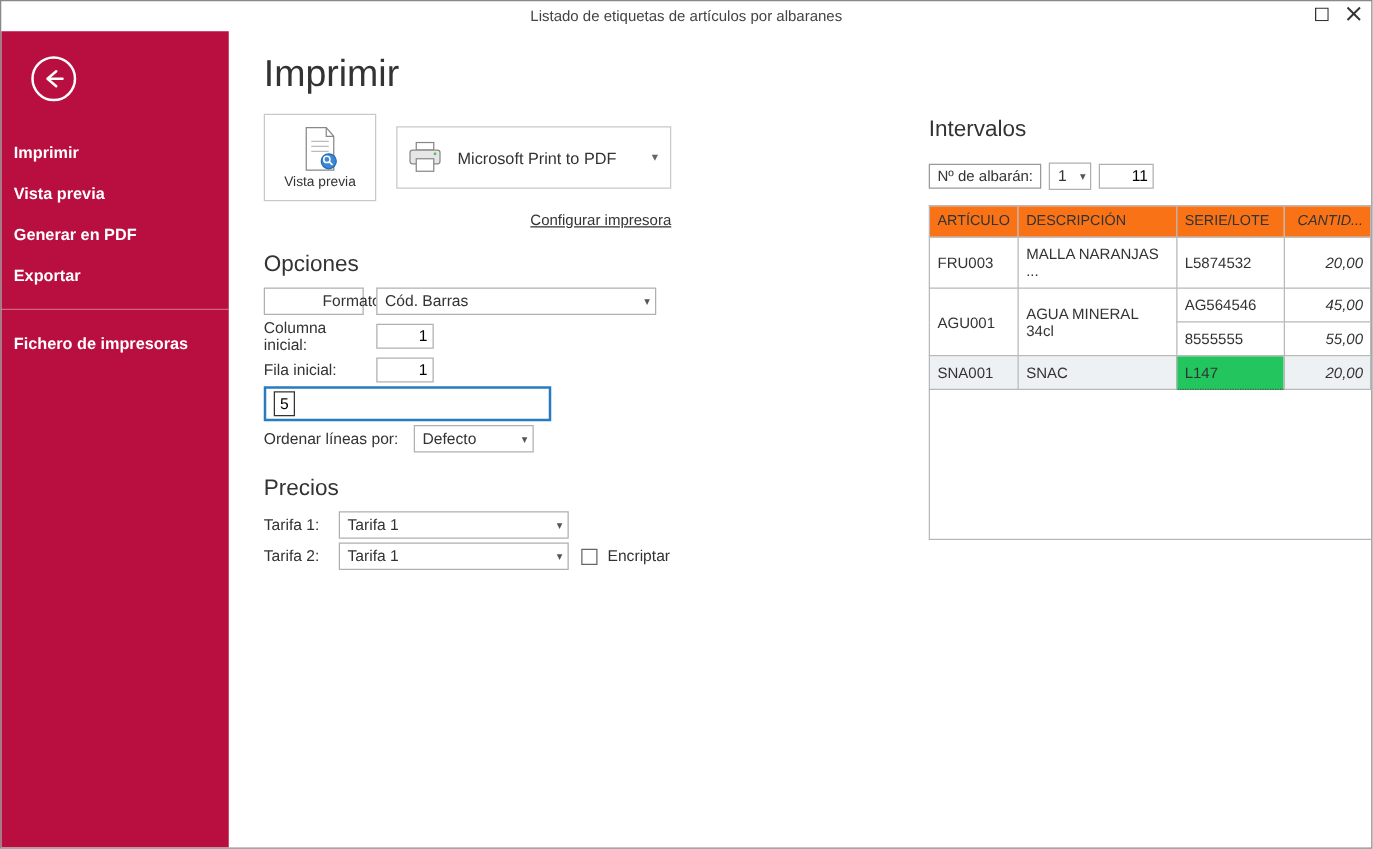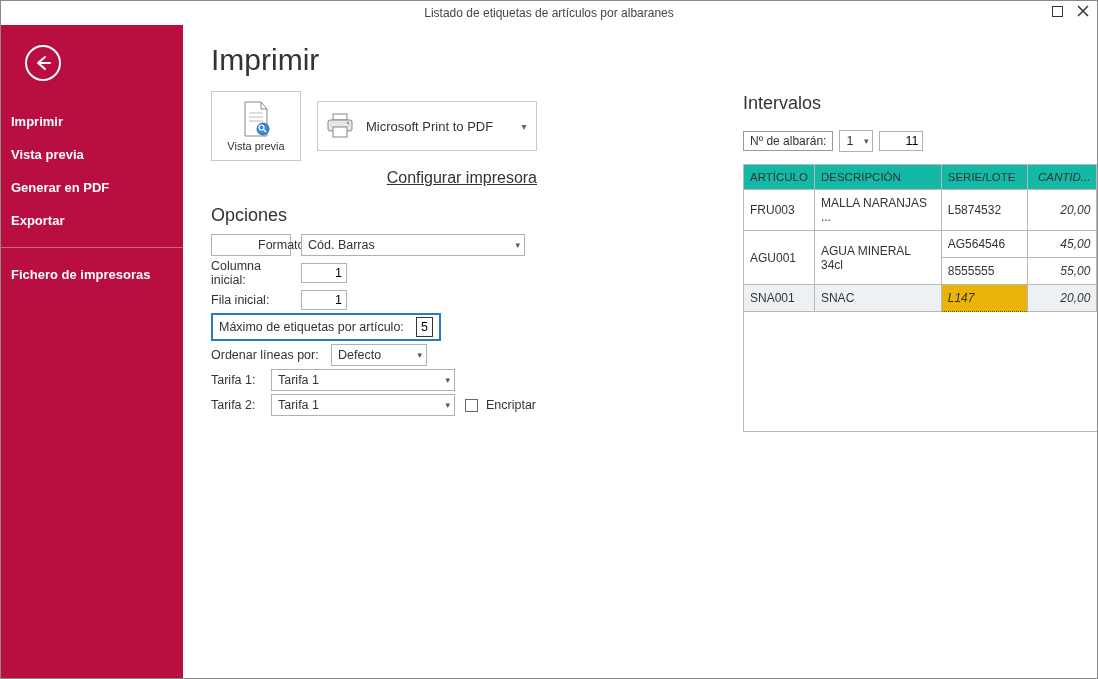--- a/index.html
+++ b/index.html
@@ -99,21 +99,21 @@
     width: 12px;
     display:flex; align-items:center; justify-content:center;
     position:absolute; right:6px; top:0; bottom:0;
     color:#666;
     font-size:10px;
   }
   .config-link {
     text-align:right;
     width: 326px;
     margin-top: 8px;
-    font-size: 16px;
+    font-size: 12px;
     color: #333;
     text-decoration: underline;
     cursor:pointer;
   }
   h2.section { font-size: 18px; font-weight: 400; margin: 18px 0 8px 0; color:#333;}
   .form-row {
     display:flex; align-items:center; gap:10px; margin:3px 0;
     font-size:12.5px;
   }
   .form-row label { width: 80px; }
@@ -171,26 +171,25 @@
     border-collapse: collapse;
     width: 500px;
     font-size:12px;
   }
   table.data th, table.data td {
     border: 1px solid #b8b8b8;
     padding: 6px 6px;
     text-align:left;
     vertical-align: middle;
   }
-  table.data th { font-weight:400; color:#333; background:#14b8a6; text-transform:uppercase; font-size:11.5px;}
+  table.data th { font-weight:400; color:#333; background:#f97316; text-transform:uppercase; font-size:11.5px;}
   table.data td.num, table.data th.num { text-align:right;font-style:italic; }
   table.data tr.selected td.selcell {
     border:1px dotted #555;
-    background:#eab308;
-    font-style:italic;
+    background:#22c55e;
   }
   table.data tr.selected td { background:#eef1f4; }
   .table-filler {
     border: 1px solid #b8b8b8;
     border-top:none;
     height: 120px;
   }
   .right-col h2.section { margin-top:0; margin-bottom:16px; }
   .col-art{width:68px;} .col-desc{width:128px;} .col-lot{width:86px;} .col-cant{width:70px;} .col-etq{width:148px;}
   .printer-icon svg, .doc-icon svg { display:block; }
@@ -279,31 +278,31 @@
     </div>
     <div class="form-row">
       <label>Columna inicial:</label>
       <input class="inputnum" value="1" style="">
     </div>
     <div class="form-row">
       <label>Fila inicial:</label>
       <input class="inputnum" value="1" style="">
     </div>
     <div class="highlight-row">
-      <label style="flex:1;font-size:12.5px;">Máximo de etiquetas por artículo:</label>
       <input class="inputnum" style="width: 17px; border: 1px solid rgb(51, 51, 51);" value="55">
     </div>
     <div class="form-row">
       <label style="width:110px;">Ordenar líneas por:</label>
       <div class="select" style="width:96px;">
         <span>Defecto</span>
         <span class="chev">▾</span>
       </div>
     </div>
 
+    <h2 class="section">Precios</h2>
 
     <div class="form-row">
       <label style="width:50px;">Tarifa 1:</label>
       <div class="select" style="width:184px;">
         <span>Tarifa 1</span>
         <span class="chev">▾</span>
       </div>
     </div>
     <div class="form-row">
       <label style="width:50px;">Tarifa 2:</label>

